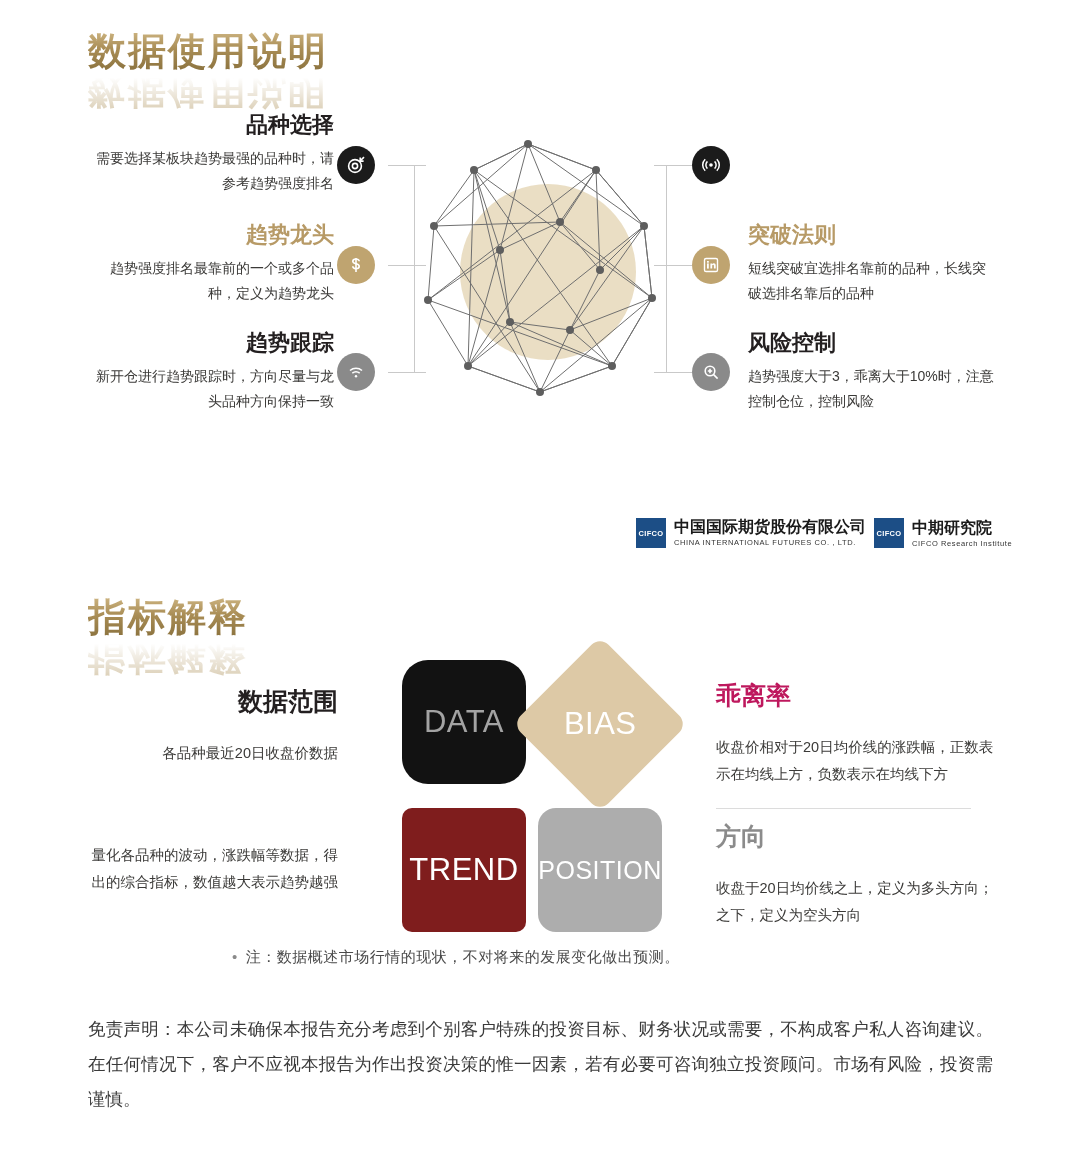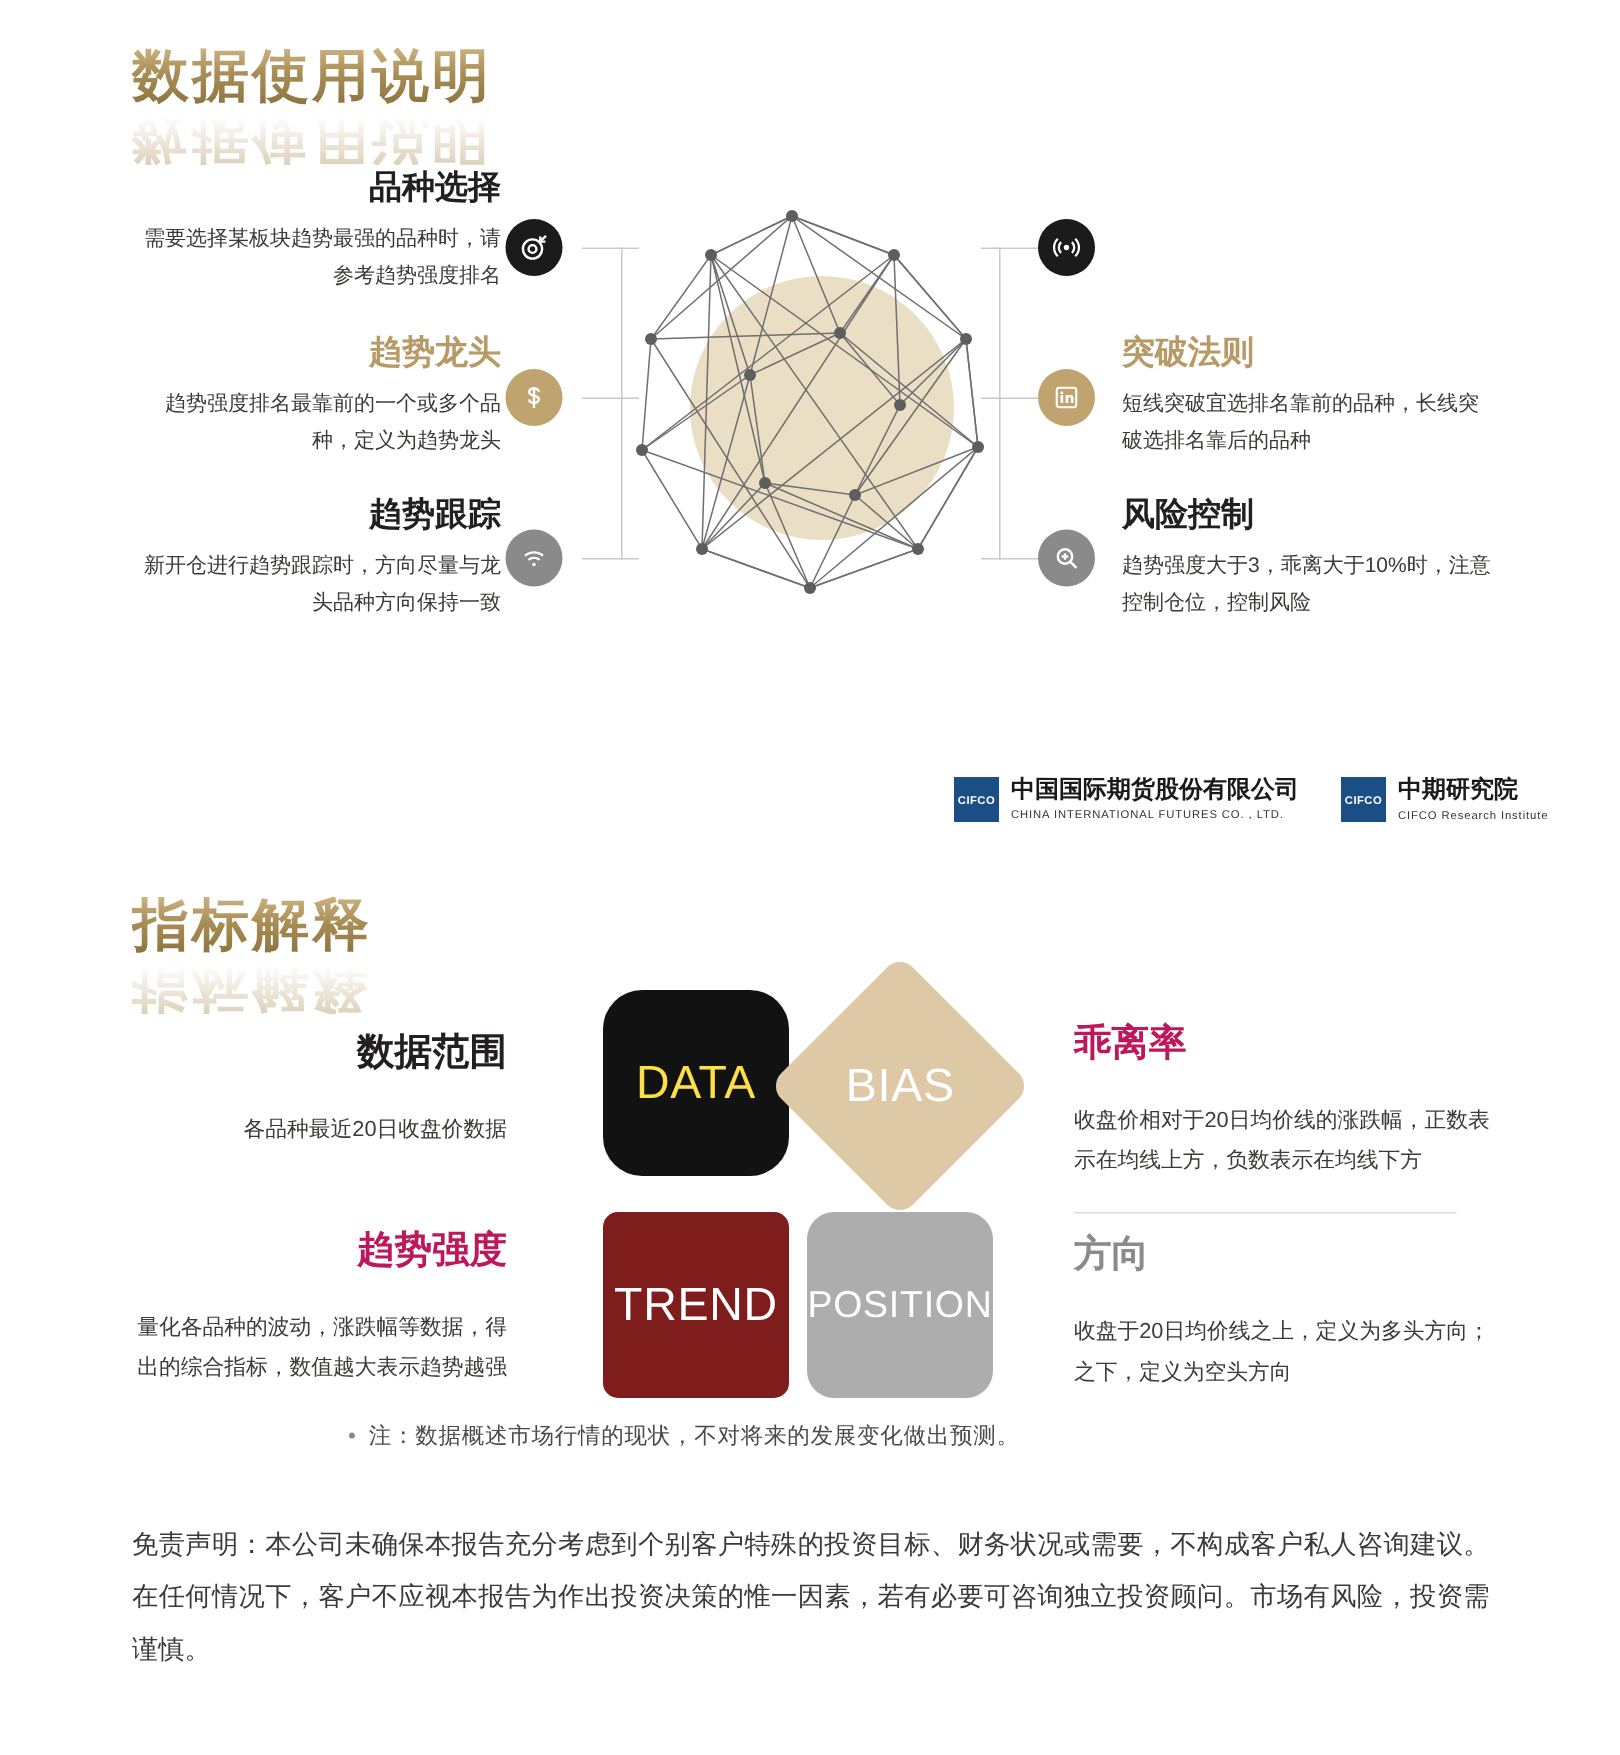--- a/index.html
+++ b/index.html
@@ -59,38 +59,38 @@
   }
   .circ.black{background:#1b1b1b;}
   .circ.gold{background:#bfa470;}
   .circ.grey{background:#8a8a8a;}
   .circ svg{display:block;}
 
   
   .conn{position:absolute;background:#c9c9c9;}
 
   
-  .logos{position:absolute;left:612px;top:518px;display:flex;align-items:center;gap:28px;padding-left:24px;}
+  .logos{position:absolute;left:612px;top:518px;display:flex;align-items:flex-end;gap:8px;padding-left:24px;}
   .logo-block{display:flex;align-items:center;gap:8px;}
   .logo-mark{
     width:30px;height:30px;background:#1c4e86;color:#fff;
     font-size:7.5px;font-weight:bold;display:flex;align-items:center;justify-content:center;
     letter-spacing:.3px;
   }
   .logo-txt-cn{font-size:16px;font-weight:bold;color:#1a1a1a;line-height:1.15;}
   .logo-txt-en{font-size:7.5px;color:#333;letter-spacing:.6px;margin-top:2px;}
 
   
   .tiles{position:absolute;left:402px;top:660px;width:268px;height:270px;}
   .tile{
     position:absolute;width:124px;height:124px;
     display:flex;align-items:center;justify-content:center;
     font-size:31px;letter-spacing:.5px;
   }
-  .tile.data{left:0;top:0;background:#121212;color:#fde047;border-radius:26px;}
+  .tile.data{left:0;top:0;background:#121212;color:#a3a3a3;border-radius:26px;}
   .tile.bias{left:136px;top:2px;background:#ddc9a6;color:#fff;transform:rotate(45deg);border-radius:12px;}
   .tile.bias span{transform:rotate(-45deg);display:block;}
   .tile.trend{left:0;top:148px;background:#7f1d1d;color:#fff;border-radius:10px;}
   .tile.position{left:136px;top:148px;background:#adadad;color:#fff;border-radius:18px;font-size:25px;}
 
   .ind-left{position:absolute;text-align:right;width:250px;}
   .ind-right{position:absolute;text-align:left;width:280px;}
   .ind-left .h,.ind-right .h{font-size:25px;font-weight:bold;line-height:1.2;}
   .ind-left .h.gold,.ind-right .h.gold{color:#be185d;}
   .ind-left .h.grey,.ind-right .h.grey{color:#8b8b8b;}
@@ -255,21 +255,20 @@
       </div>
     <div class="tile trend">TREND</div>
     <div class="tile position">POSITION</div>
   </div>
 
   <div class="ind-left" style="left:88px;top:686px;">
     <div class="h">数据范围</div>
     <div class="b">各品种最近20日收盘价数据</div>
   </div>
   <div class="ind-left" style="left:78px;top:818px;width:260px;">
-    <div class="h gold">趋势强度</div>
     <div class="b">量化各品种的波动，涨跌幅等数据，得出的综合指标，数值越大表示趋势越强</div>
   </div>
 
   <div class="ind-right" style="left:716px;top:680px;">
     <div class="h gold">乖离率</div>
     <div class="b">收盘价相对于20日均价线的涨跌幅，正数表示在均线上方，负数表示在均线下方</div>
   </div>
   <div class="ind-right" style="left:716px;top:808px;">
     <div class="rule"></div>
     <div class="h grey">方向</div>

